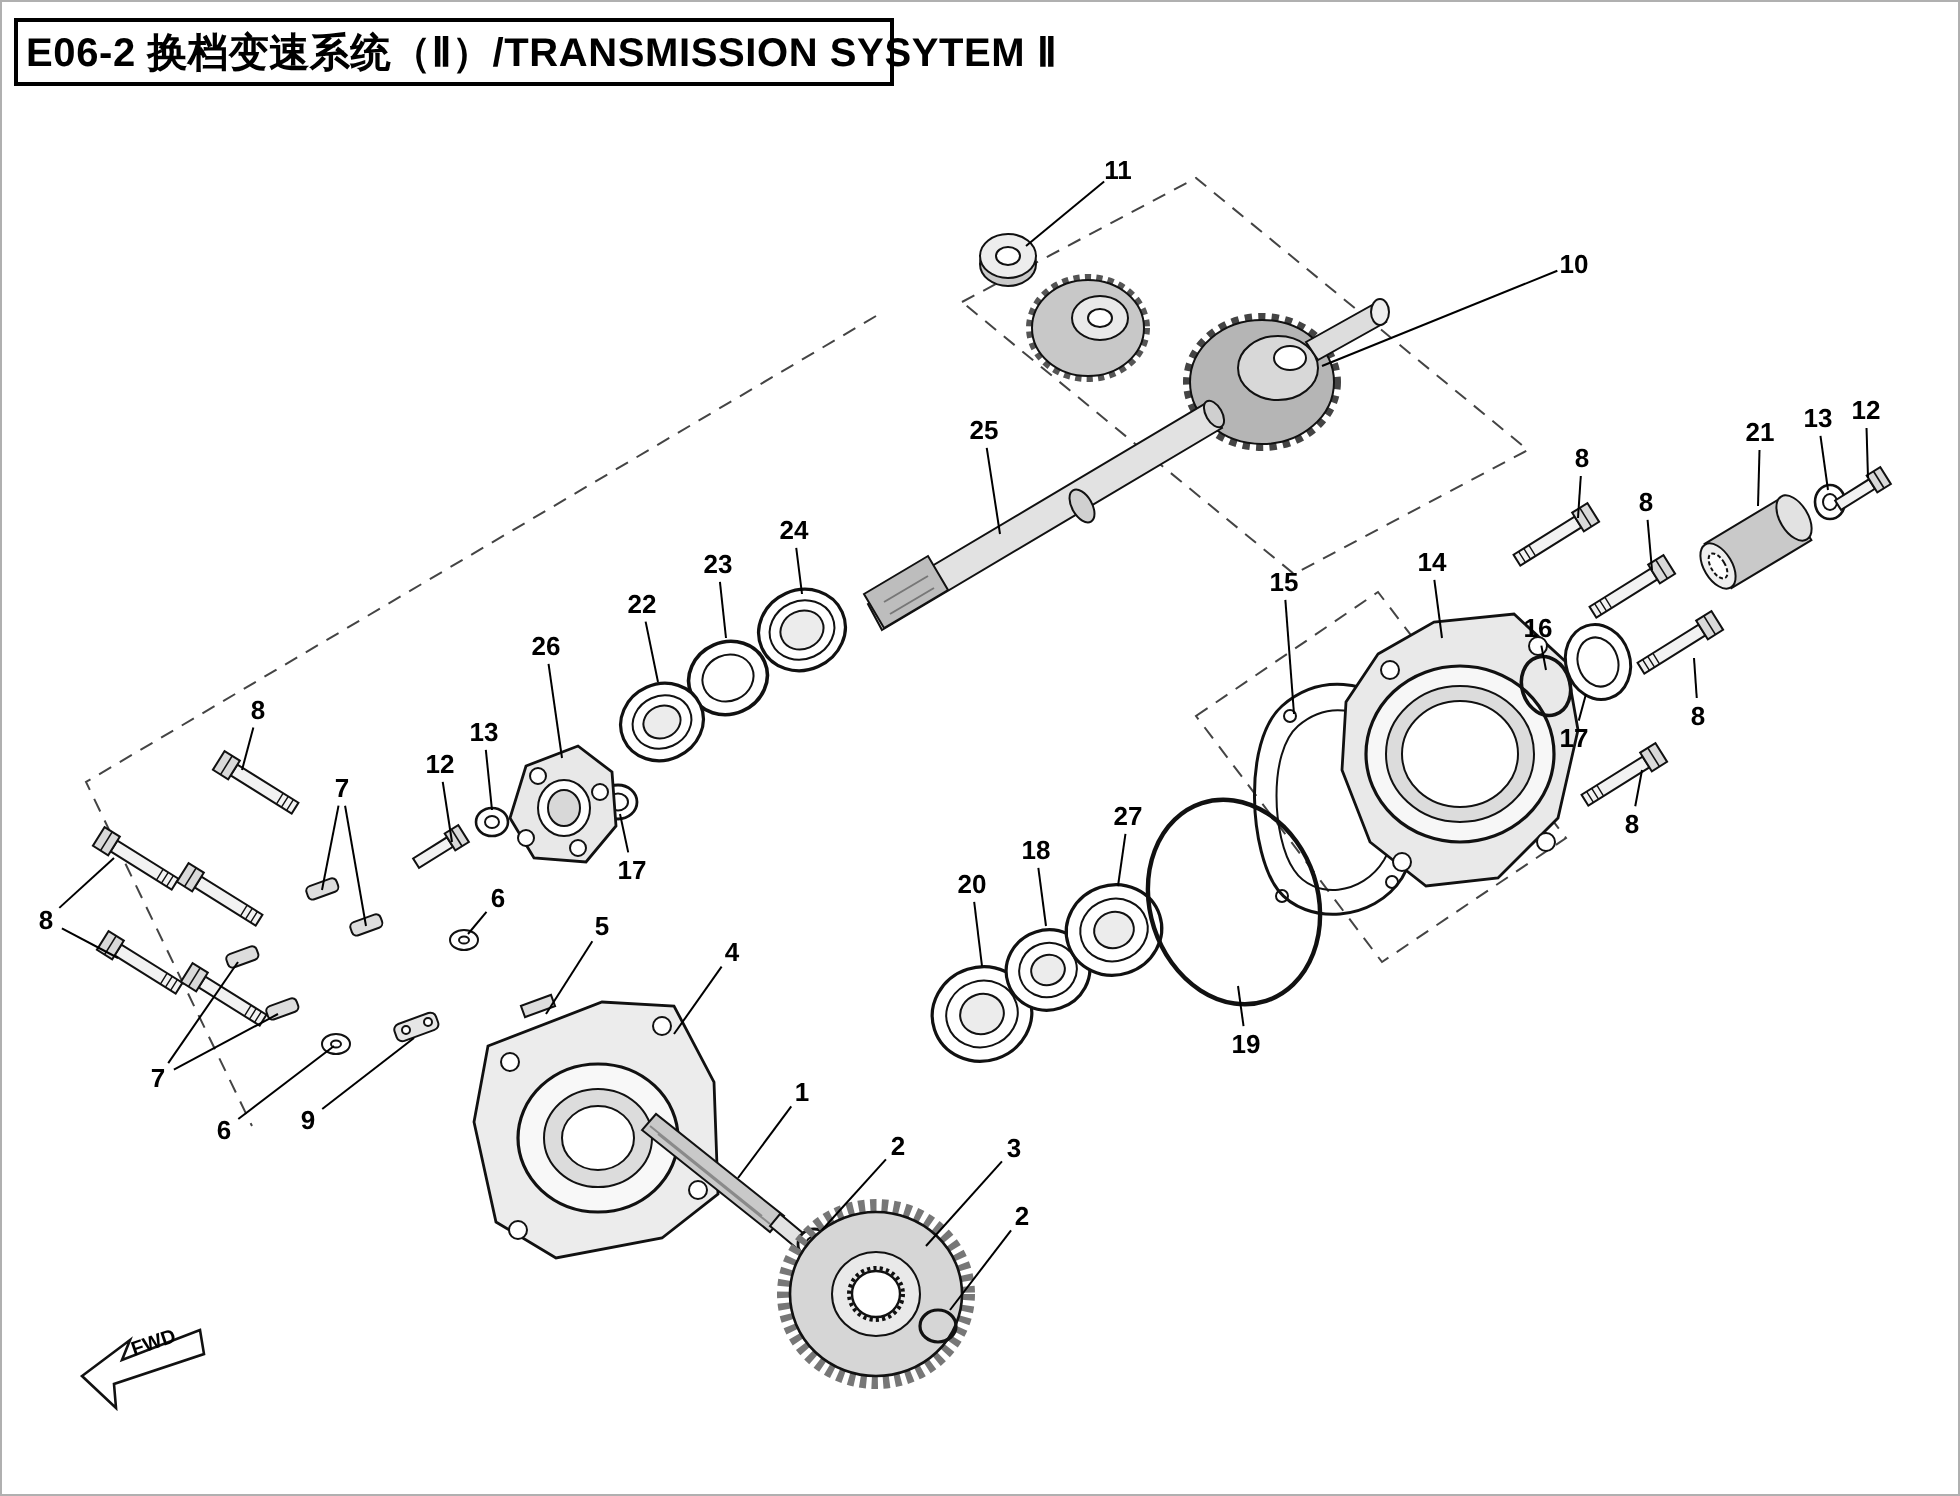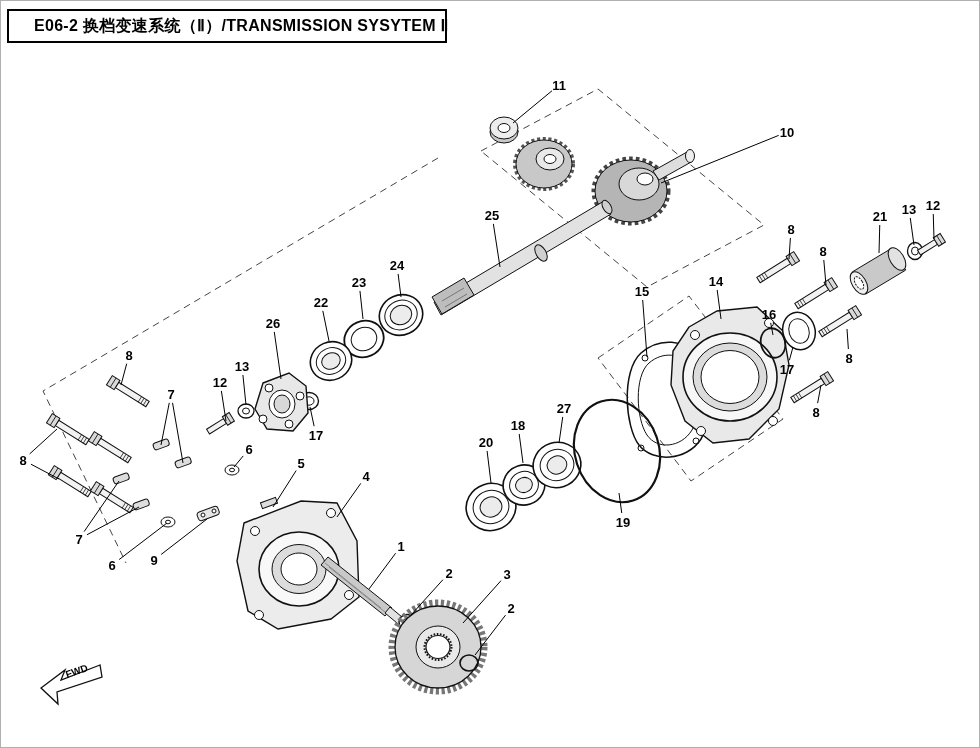--- a/index.html
+++ b/index.html
@@ -1,19 +1,19 @@
 <!DOCTYPE html>
 <html><head>
 <meta charset="utf-8">
 <style>
   *{margin:0;padding:0;box-sizing:border-box}
   html,body{background:#ddd}
   body{font-family:"Liberation Sans",sans-serif}
   .page{position:relative;width:980px;height:748px;background:#fff;border:1px solid #b0b0b0;overflow:hidden;margin:0 auto}
-  .title-box{position:absolute;left:6px;top:8px;width:440px;height:34px;border:2px solid #000;display:flex;align-items:center;padding-left:25px;font-weight:bold;font-size:16px;letter-spacing:.3px;background:#fff;z-index:2;white-space:nowrap}
+  .title-box{position:absolute;left:6px;top:8px;width:440px;height:34px;border:2px solid #000;display:flex;align-items:center;padding-left:4px;font-weight:bold;font-size:20px;letter-spacing:.3px;background:#fff;z-index:2;white-space:nowrap}
   svg.diagram{position:absolute;left:0;top:0}
   #callouts text{font:600 13px "Liberation Sans",sans-serif;text-anchor:middle;fill:#000}
   #callouts line{stroke:#000;stroke-width:1}
   .fwd-text{font:700 10px "Liberation Sans",sans-serif;fill:#000}
 </style>
 </head>
 <body>
 
 <div class="page">
 

